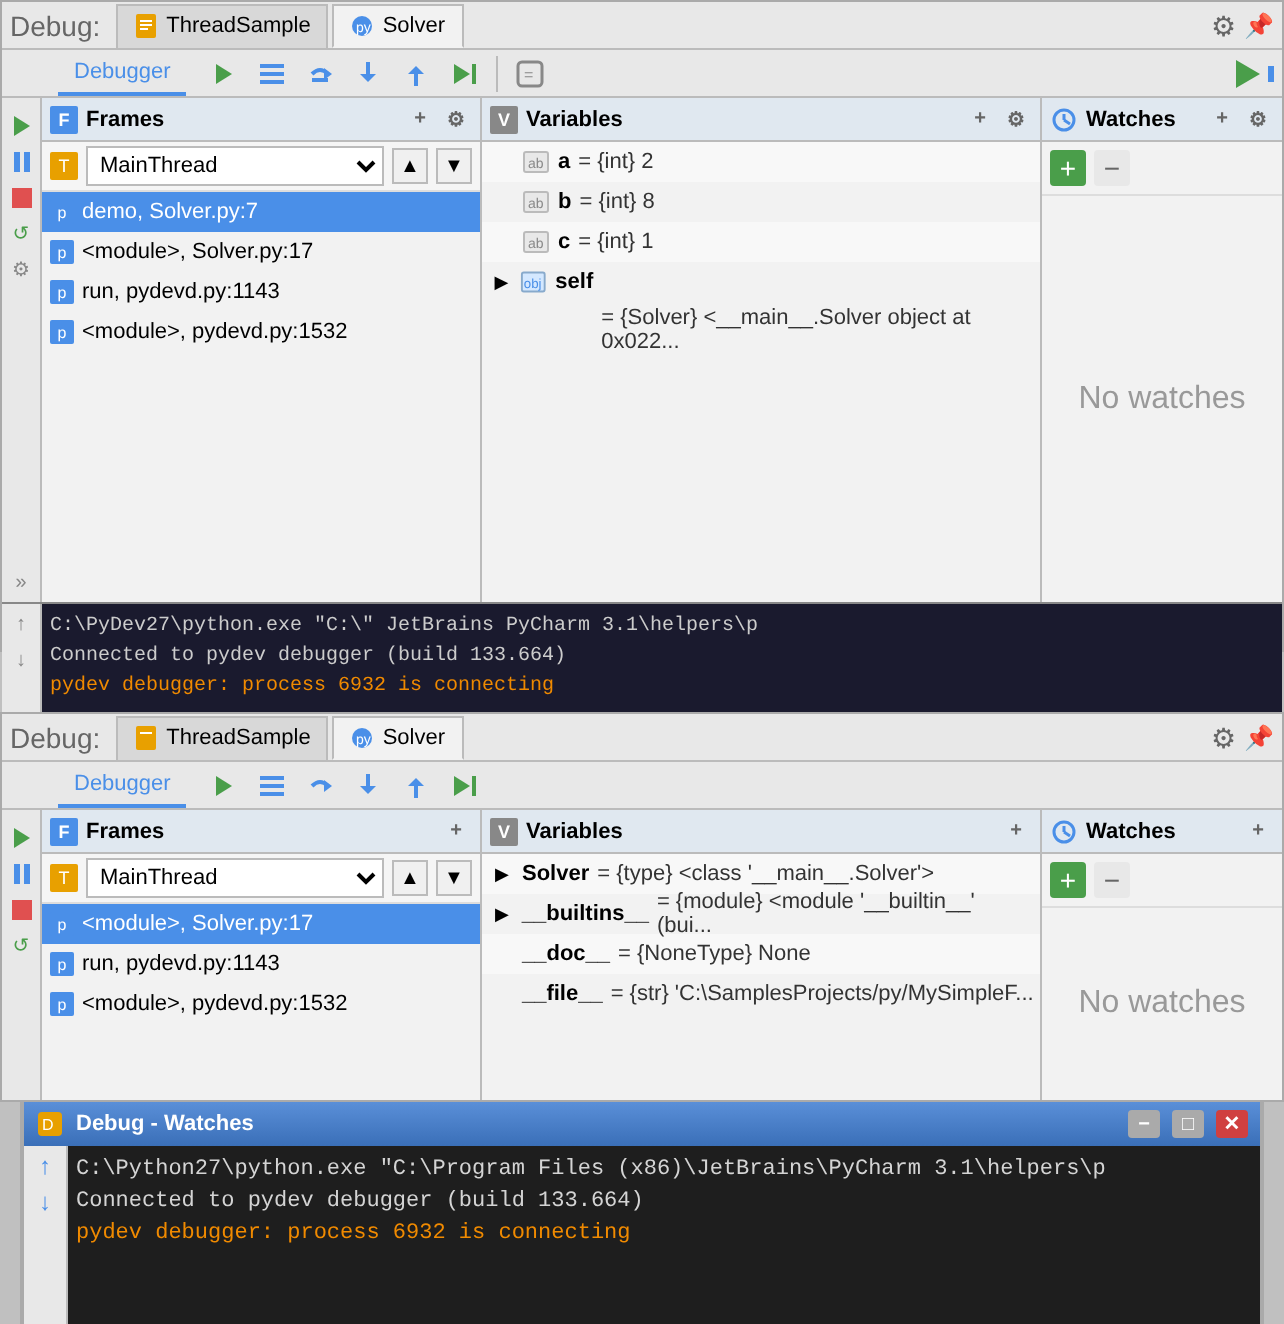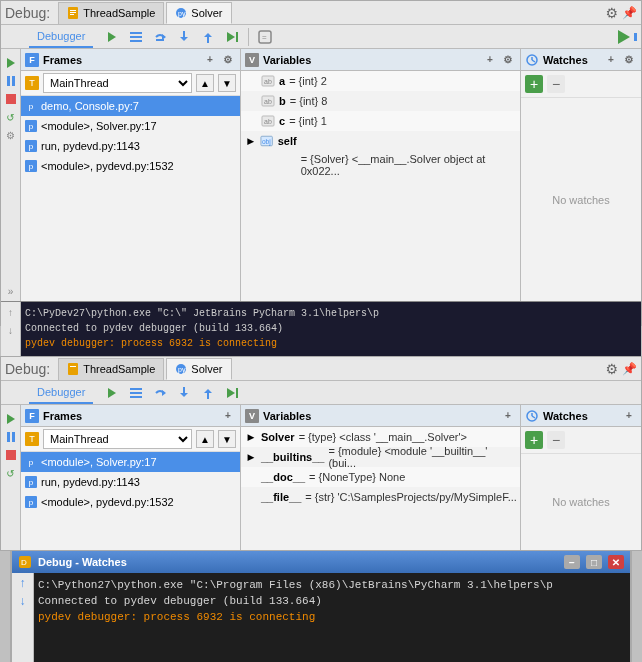--- a/index.html
+++ b/index.html
@@ -218,21 +218,21 @@
       width: 120px;
       border-right: none;
     }
 
     .watches-content {
       flex: 1;
       display: flex;
       align-items: center;
       justify-content: center;
       color: #999;
-      font-size: 11px;
+      font-size: 16px;
     }
 
     
     .left-sidebar {
       width: 20px;
       background: #e8e8e8;
       border-right: 1px solid #bbb;
       display: flex;
       flex-direction: column;
       align-items: center;
@@ -467,21 +467,21 @@
         <div class="panel-icon" style="background:#e8a000;">T</div>
         <select class="thread-dropdown">
           <option>MainThread</option>
         </select>
         <div class="thread-btn">▲</div>
         <div class="thread-btn">▼</div>
       </div>
       <div style="overflow:auto; flex:1;">
         <div class="frame-item selected">
           <div class="panel-icon" style="width:12px;height:12px;font-size:8px;background:#4a8fe8;">p</div>
-          <span>demo, Console.py:7</span>
+          <span>demo, Solver.py:7</span>
         </div>
         <div class="frame-item">
           <div class="panel-icon" style="width:12px;height:12px;font-size:8px;background:#4a8fe8;">p</div>
           <span>&lt;module&gt;, Solver.py:17</span>
         </div>
         <div class="frame-item">
           <div class="panel-icon" style="width:12px;height:12px;font-size:8px;background:#4a8fe8;">p</div>
           <span>run, pydevd.py:1143</span>
         </div>
         <div class="frame-item">

